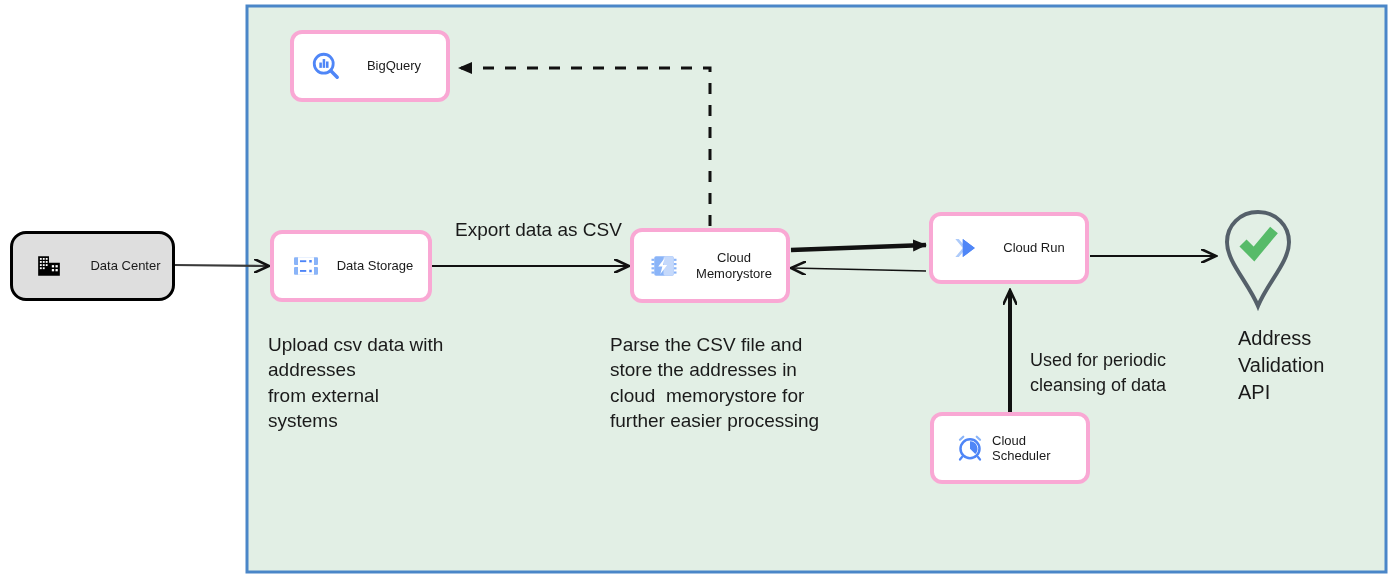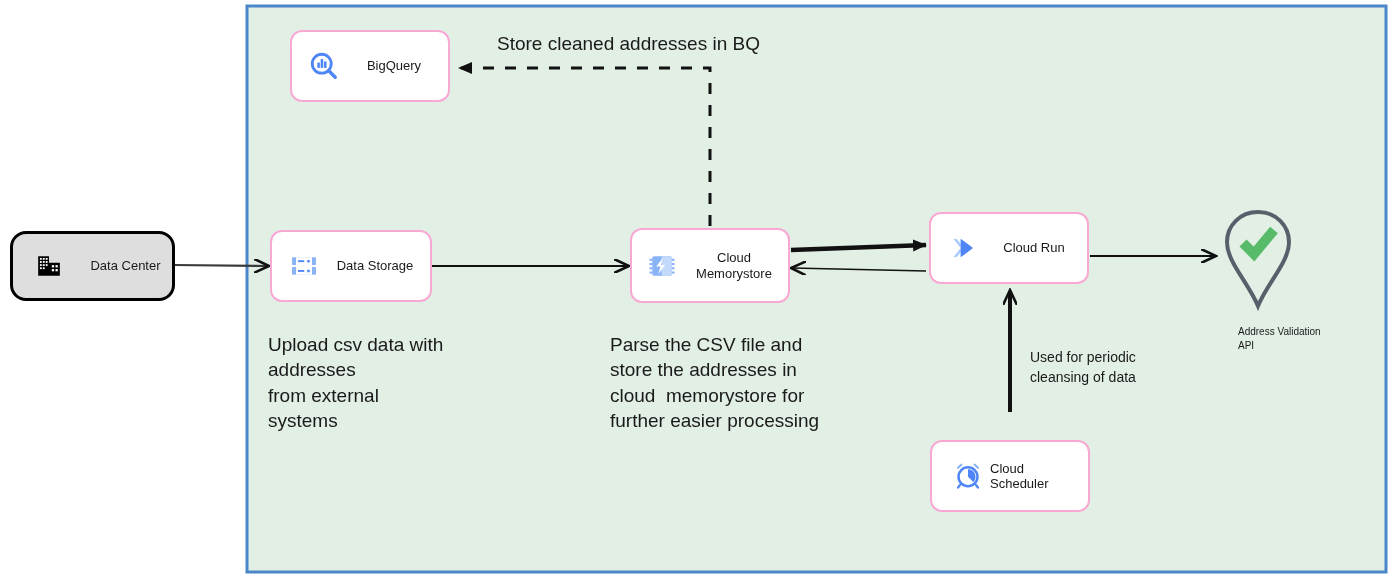--- a/index.html
+++ b/index.html
@@ -26,21 +26,21 @@
     width: 1400px;
     height: 580px;
     pointer-events: none;
   }
   .node {
     position: absolute;
     box-sizing: border-box;
     display: flex;
     align-items: center;
     background: #ffffff;
-    border: 2px solid #f9a8d4;
+    border: 4px solid #f9a8d4;
     border-radius: 12px;
   }
   .node.onprem {
     background: #dedede;
     border: 3px solid #000000;
     border-radius: 16px;
     gap: 12px;
   }
   .node-icon {
     flex: 0 0 auto;
@@ -55,22 +55,22 @@
     font-size: 13px;
     line-height: 1.18;
     padding-right: 6px;
   }
   .free-text {
     position: absolute;
     color: #1a1a1a;
     white-space: pre-wrap;
   }
   .t-big { font-size: 19px; line-height: 1.33; }
-  .t-mid { font-size: 14px; line-height: 1.4; }
-  .t-api { font-size: 10px; line-height: 1.35; }
+  .t-mid { font-size: 18px; line-height: 1.4; }
+  .t-api { font-size: 20px; line-height: 1.35; }
   .pin-wrap {
     position: absolute;
   }
 </style>
 </head>
 <body>
 
 <div id="canvas">
 
   <svg class="svg-layer" viewBox="0 0 1400 580" xmlns="http://www.w3.org/2000/svg">
@@ -199,21 +199,21 @@
     <span class="node-icon" style="width:46px; height:44px; margin-left:10px;">
       <svg viewBox="0 0 24 24" width="32" height="32" xmlns="http://www.w3.org/2000/svg">
         <path d="M4.0 5.2 L9.6 12 L4.0 18.8 L6.6 18.8 L12.2 12 L6.6 5.2 Z" fill="#aecbfa"></path>
         <path d="M9.6 5.2 L18.6 12 L9.6 18.8 L9.6 14.0 L12.6 12 L9.6 10.0 Z" fill="#4f86f7"></path>
         <path d="M9.6 5.2 L18.6 12 L9.6 18.8 Z" fill="#4f86f7"></path>
       </svg>
     </span>
     <span class="node-label">Cloud Run</span>
   </div>
 
-  <div class="node" style="left:930px; top:412px; width:160px; height:72px;margin-top:28px;">
+  <div class="node" style="left:930px; top:412px; width:160px; height:72px;">
     <span class="node-icon" style="width:44px; height:44px; margin-left:14px;">
       <svg viewBox="0 0 24 24" width="30" height="30" xmlns="http://www.w3.org/2000/svg">
         <path d="M4.0 5.4 L6.6 3.0" stroke="#8ab4f8" stroke-width="1.8" stroke-linecap="round"></path>
         <path d="M20.0 5.4 L17.4 3.0" stroke="#8ab4f8" stroke-width="1.8" stroke-linecap="round"></path>
         <path d="M5.6 19.2 L4.0 21.2" stroke="#4f86f7" stroke-width="1.8" stroke-linecap="round"></path>
         <path d="M18.4 19.2 L20.0 21.2" stroke="#4f86f7" stroke-width="1.8" stroke-linecap="round"></path>
         <circle cx="12" cy="12.6" r="7.6" fill="none" stroke="#4f86f7" stroke-width="2"></circle>
         <path d="M12 12.6 L12 6.6 A6 6 0 0 1 16.24 16.84 Z" fill="#4f86f7"></path>
       </svg>
     </span>
@@ -223,22 +223,22 @@
   <div class="pin-wrap" style="left:1216px; top:206px; width:84px; height:110px;">
     <svg width="84" height="110" viewBox="0 0 84 110" xmlns="http://www.w3.org/2000/svg">
       <path d="M42 6 C24 6 11 19.5 11 36 C11 56 32 76 42 100 C52 76 73 56 73 36 C73 19.5 60 6 42 6 Z" fill="none" stroke="#55606a" stroke-width="4"></path>
       <path d="M27 37 L38 48 L58 24" fill="none" stroke="#57bb69" stroke-width="10" stroke-linecap="butt" stroke-linejoin="miter"></path>
     </svg>
   </div>
 
   <div class="free-text t-api" style="left:1238px; top:325px; width:160px; white-space:pre-line;">Address Validation
 API</div>
 
-  <div class="free-text t-big" style="left:497px; top:31px;">Store cleaned addresses in BQ</div>
-
+
+  <div class="free-text t-big" style="left:455px; top:217px;">Export data as CSV</div>
 
   <div class="free-text t-mid" style="left:1030px; top:348px; width:180px;">Used for periodic
 cleansing of data</div>
 
   <div class="free-text t-big" style="left:268px; top:332px; width:330px;">Upload csv data with
 addresses
 from external
 systems</div>
 
   <div class="free-text t-big" style="left:610px; top:332px; width:340px;">Parse the CSV file and

